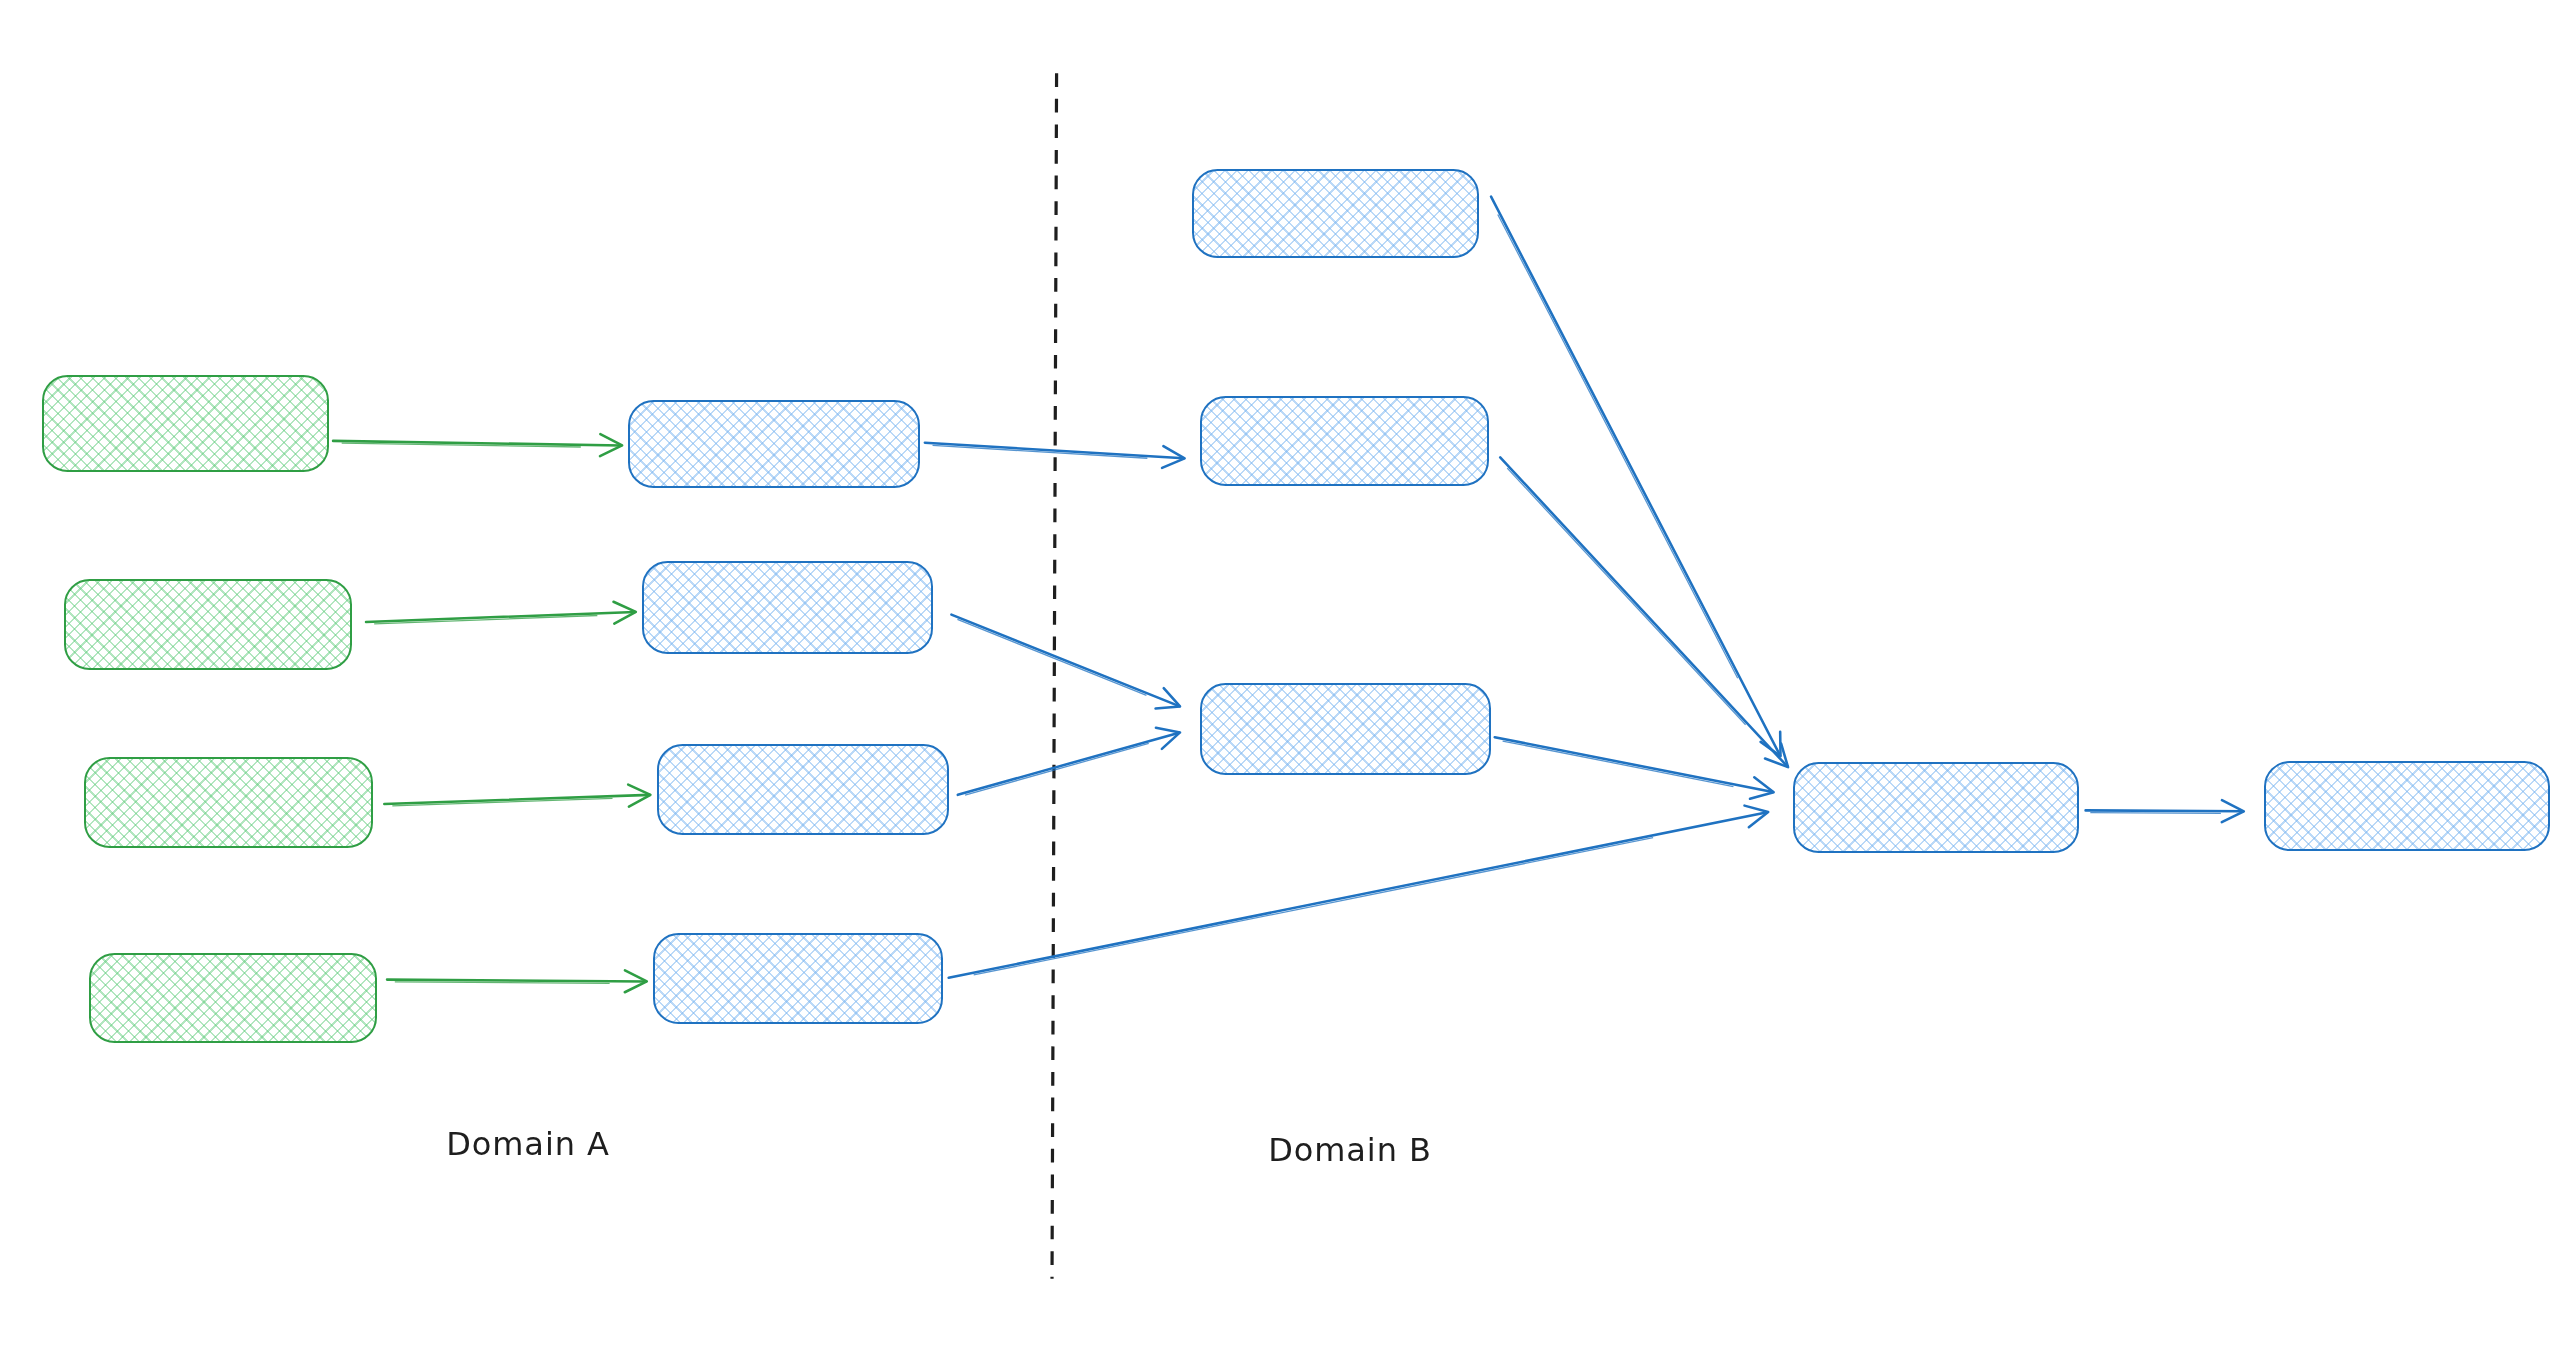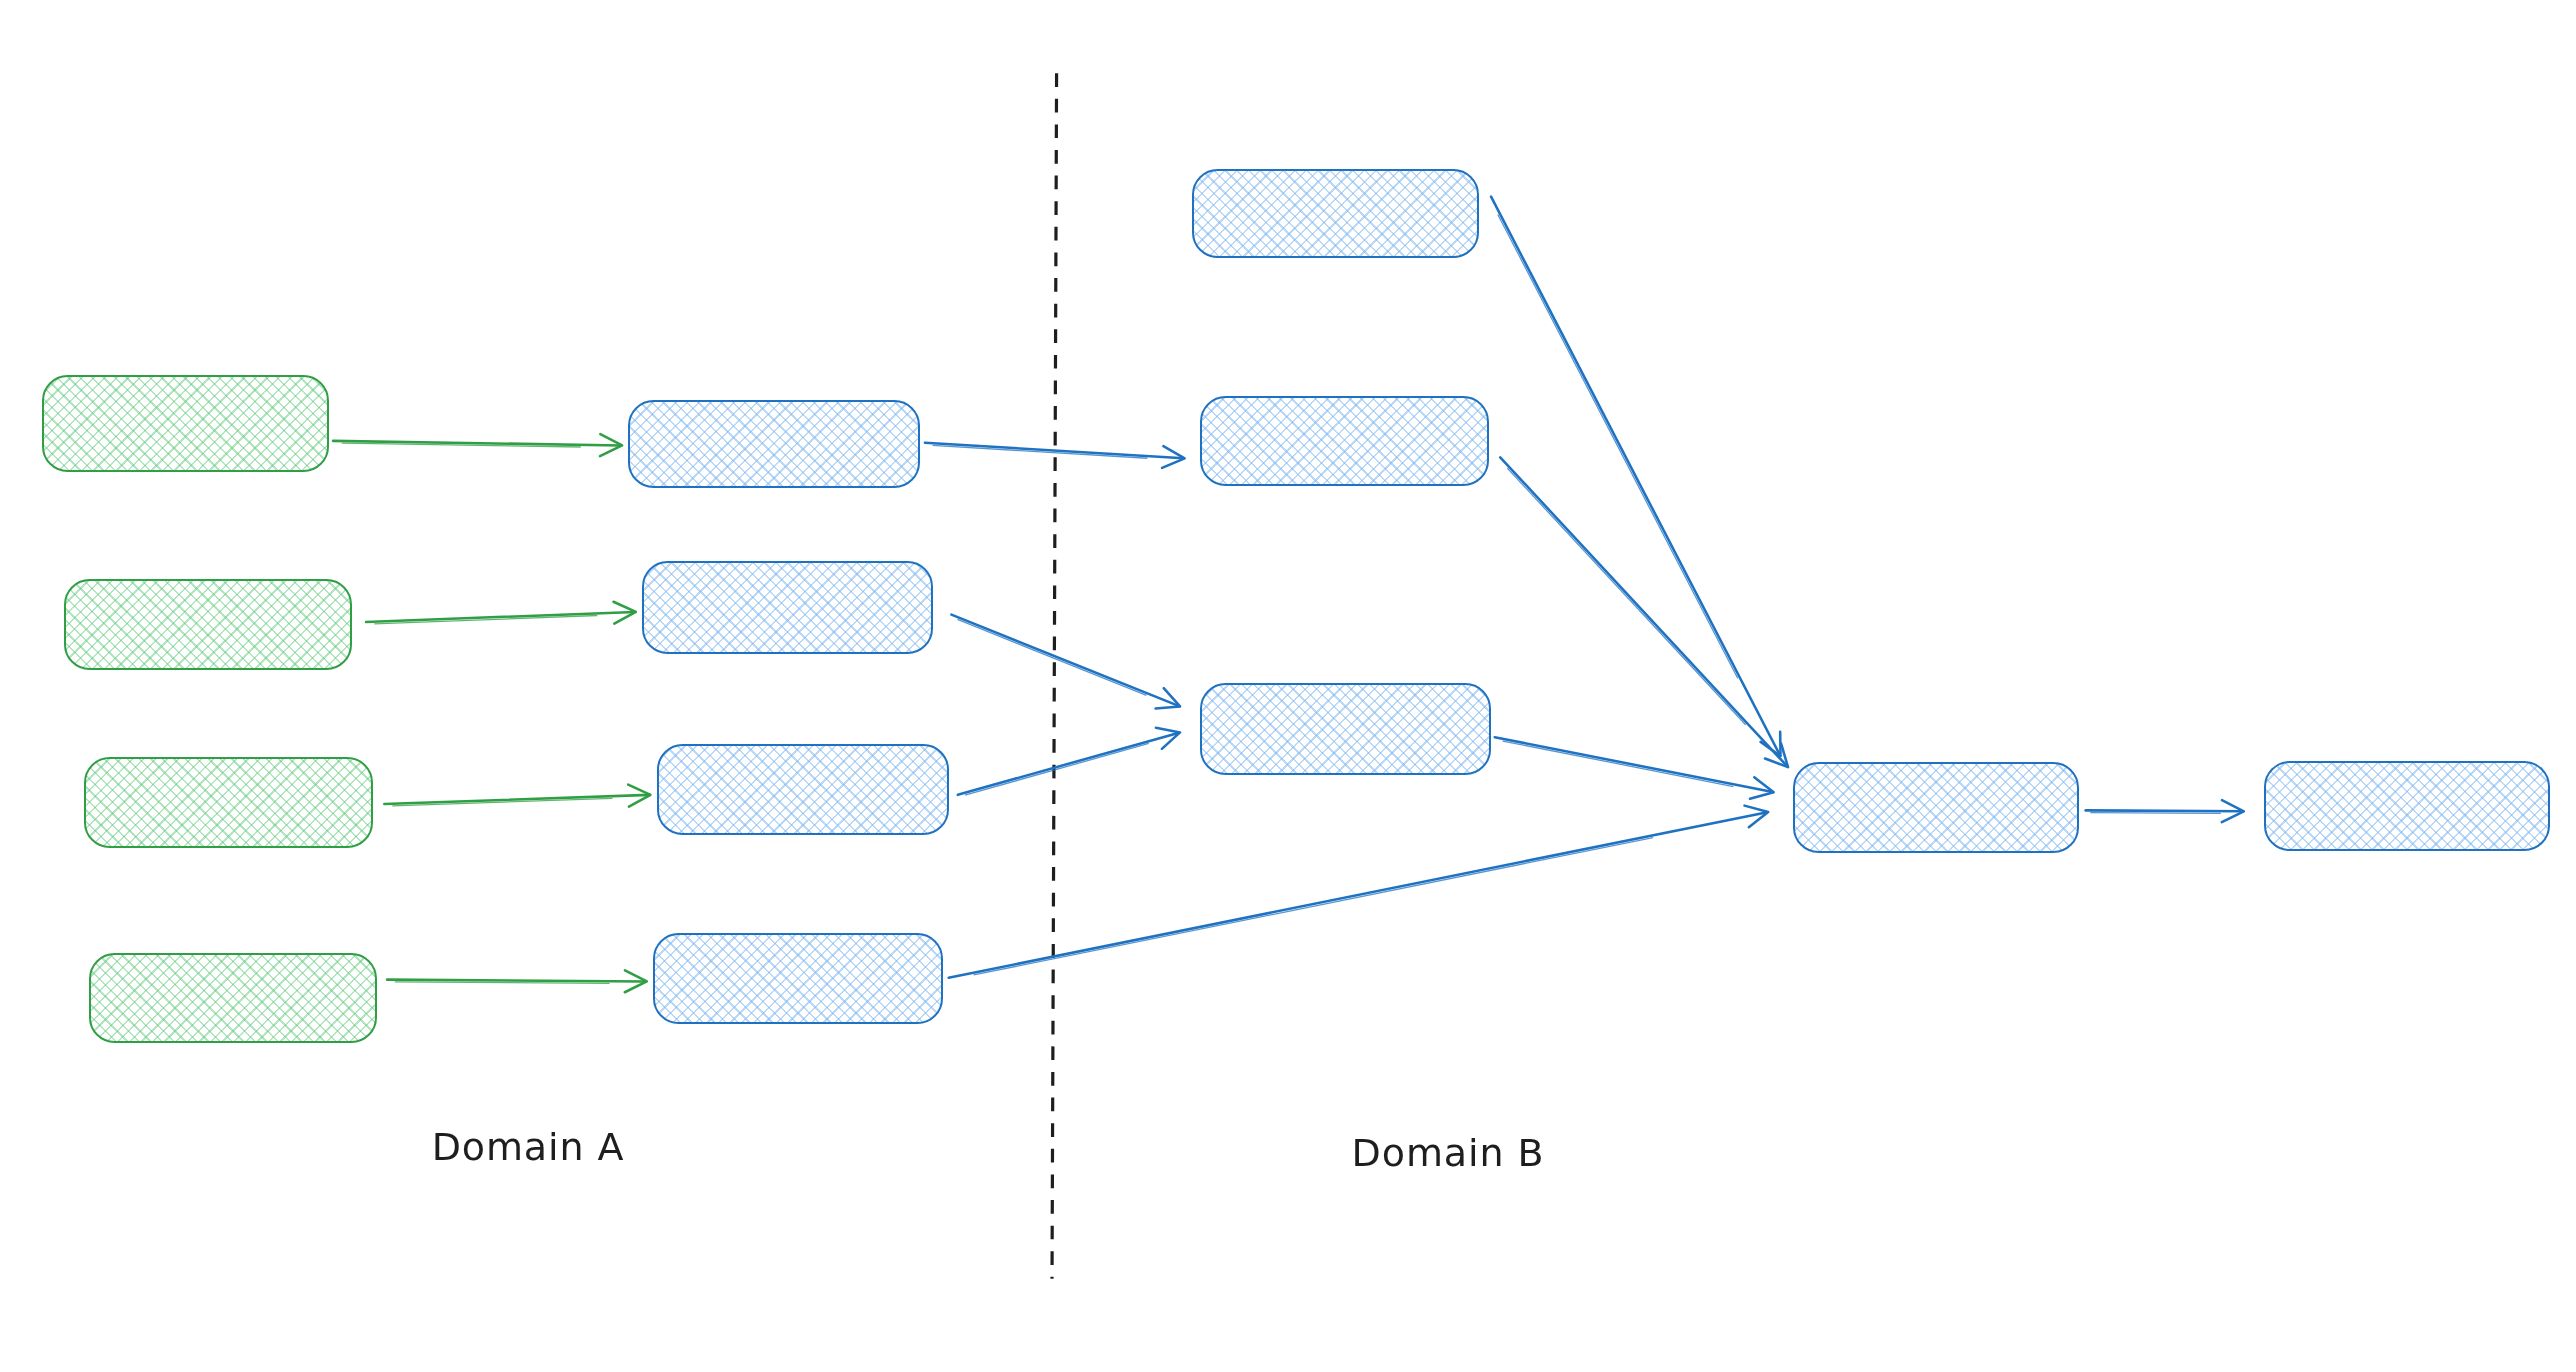--- a/index.html
+++ b/index.html
@@ -37,28 +37,28 @@
   }
   .node.blue {
     border-color: #1f72c1;
     background-image:
       repeating-linear-gradient(45deg,  rgba(120,180,240,0.50) 0px, rgba(120,180,240,0.50) 1.6px, transparent 1.6px, transparent 8.2px),
       repeating-linear-gradient(-45deg, rgba(120,180,240,0.50) 0px, rgba(120,180,240,0.50) 1.6px, transparent 1.6px, transparent 8.2px);
   }
   .domain-label {
     position: absolute;
     transform: translateX(-50%);
-    font-size: 38px;
+    font-size: 32px;
     font-weight: 500;
     letter-spacing: 0.9px;
     color: #1e1e1e;
     white-space: nowrap;
   }
   .label-a { left: 528px;  top: 1125px; }
-  .label-b { left: 1448px; top: 1131px; }
+  .label-b { left: 1350px; top: 1131px; }
 </style>
 </head>
 <body>
 
 <div id="canvas">
 
   <div class="node green" style="left: 42px; top: 375px; width: 287px; height: 97px;"></div>
     <div class="node green" style="left: 64px; top: 579px; width: 288px; height: 91px;"></div>
     <div class="node green" style="left: 84px; top: 757px; width: 289px; height: 91px;"></div>
     <div class="node green" style="left: 89px; top: 953px; width: 288px; height: 90px;"></div>

